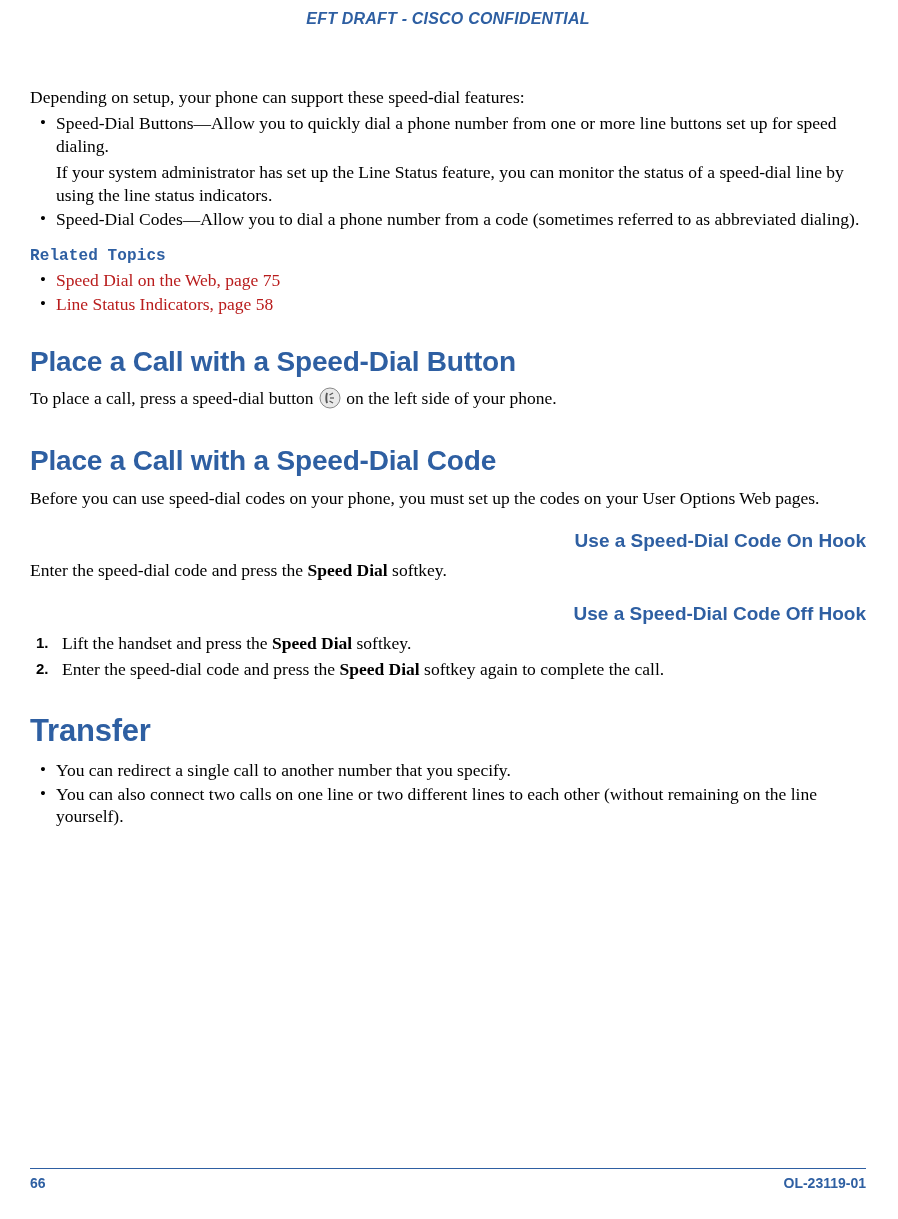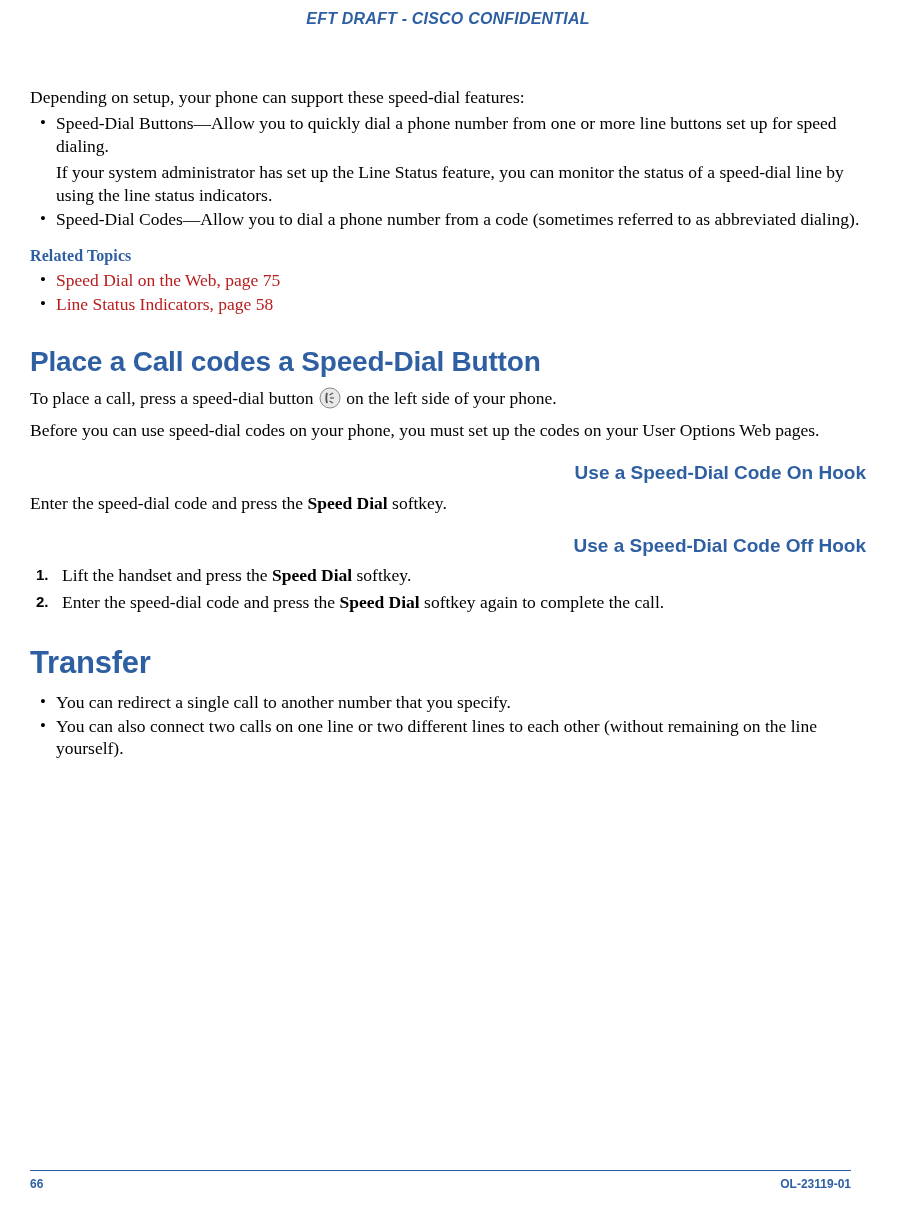--- a/index.html
+++ b/index.html
@@ -53,21 +53,21 @@
     position: absolute;
     left: 10px;
     top: 0;
     font-size: 17px;
     line-height: 1.28;
   }
   ul.bullets > li .sub {
     margin-top: 4px;
   }
   .related-heading {
-    font-family: Liberation Serif, serif;
+    font-family: Liberation Mono, monospace;
     font-weight: 800;
     color: #2e5fa2;
     font-size: 16px;
     margin-top: 16px;
     margin-bottom: 2px;
     letter-spacing: 0.1px;
   }
   .link {
     color: #b91c1c;
   }
@@ -112,30 +112,30 @@
     font-size: 15px;
   }
   .icon-inline {
     display: inline-block;
     vertical-align: -5px;
     margin: 0 1px;
   }
   .footer {
     position: absolute;
     left: 30px;
-    right: 47px;
+    right: 32px;
     bottom: 28px;
     border-top: 1px solid #2e5fa2;
     padding-top: 6px;
     display: flex;
     justify-content: space-between;
     font-family: "Arial", "Helvetica", sans-serif;
     font-weight: 700;
     color: #2e5fa2;
-    font-size: 12px;
+    font-size: 14px;
   }
   strong.sd {
     font-weight: 700;
   }
 </style>
 </head>
 <body>
 
 <div class="page">
 
@@ -156,31 +156,32 @@
     <div class="related-heading">Related Topics</div>
     <ul class="bullets">
       <li>
         <span class="link">Speed Dial on the Web, page 75</span>
       </li>
       <li>
         <span class="link">Line Status Indicators, page 58</span>
       </li>
     </ul>
 
-    <h2 class="section">Place a Call codes a Speed-Dial Button</h2>
+    <h2 class="section">Place a Call with a Speed-Dial Button</h2>
     <p class="para">
       <span>To place a call, press a speed-dial button </span><span class="icon-inline"><svg width="22" height="22" viewBox="0 0 22 22">
             <circle cx="11" cy="11" r="10" fill="#e9e9e9" stroke="#888" stroke-width="1"></circle>
             <path d="M7.5 5.5 C6 7, 6 15, 7.5 16.5 L9 15.5 C8 14, 8 8, 9 6.5 Z" fill="#555"></path>
             <line x1="10.5" y1="8" x2="14" y2="6" stroke="#555" stroke-width="1.2"></line>
             <line x1="11" y1="11" x2="15" y2="11" stroke="#555" stroke-width="1.2"></line>
             <line x1="10.5" y1="14" x2="14" y2="16" stroke="#555" stroke-width="1.2"></line>
           </svg></span><span> on the left side of your phone.</span>
     </p>
 
+    <h2 class="section">Place a Call with a Speed-Dial Code</h2>
     <p class="para">Before you can use speed-dial codes on your phone, you must set up the codes on your User Options Web pages.</p>
 
     <h3 class="subsection">Use a Speed-Dial Code On Hook</h3>
     <p class="para">
       <span>Enter the speed-dial code and press the </span><strong class="sd">Speed Dial</strong><span> softkey.</span>
     </p>
 
     <h3 class="subsection">Use a Speed-Dial Code Off Hook</h3>
     <ol class="numlist">
       <li>

